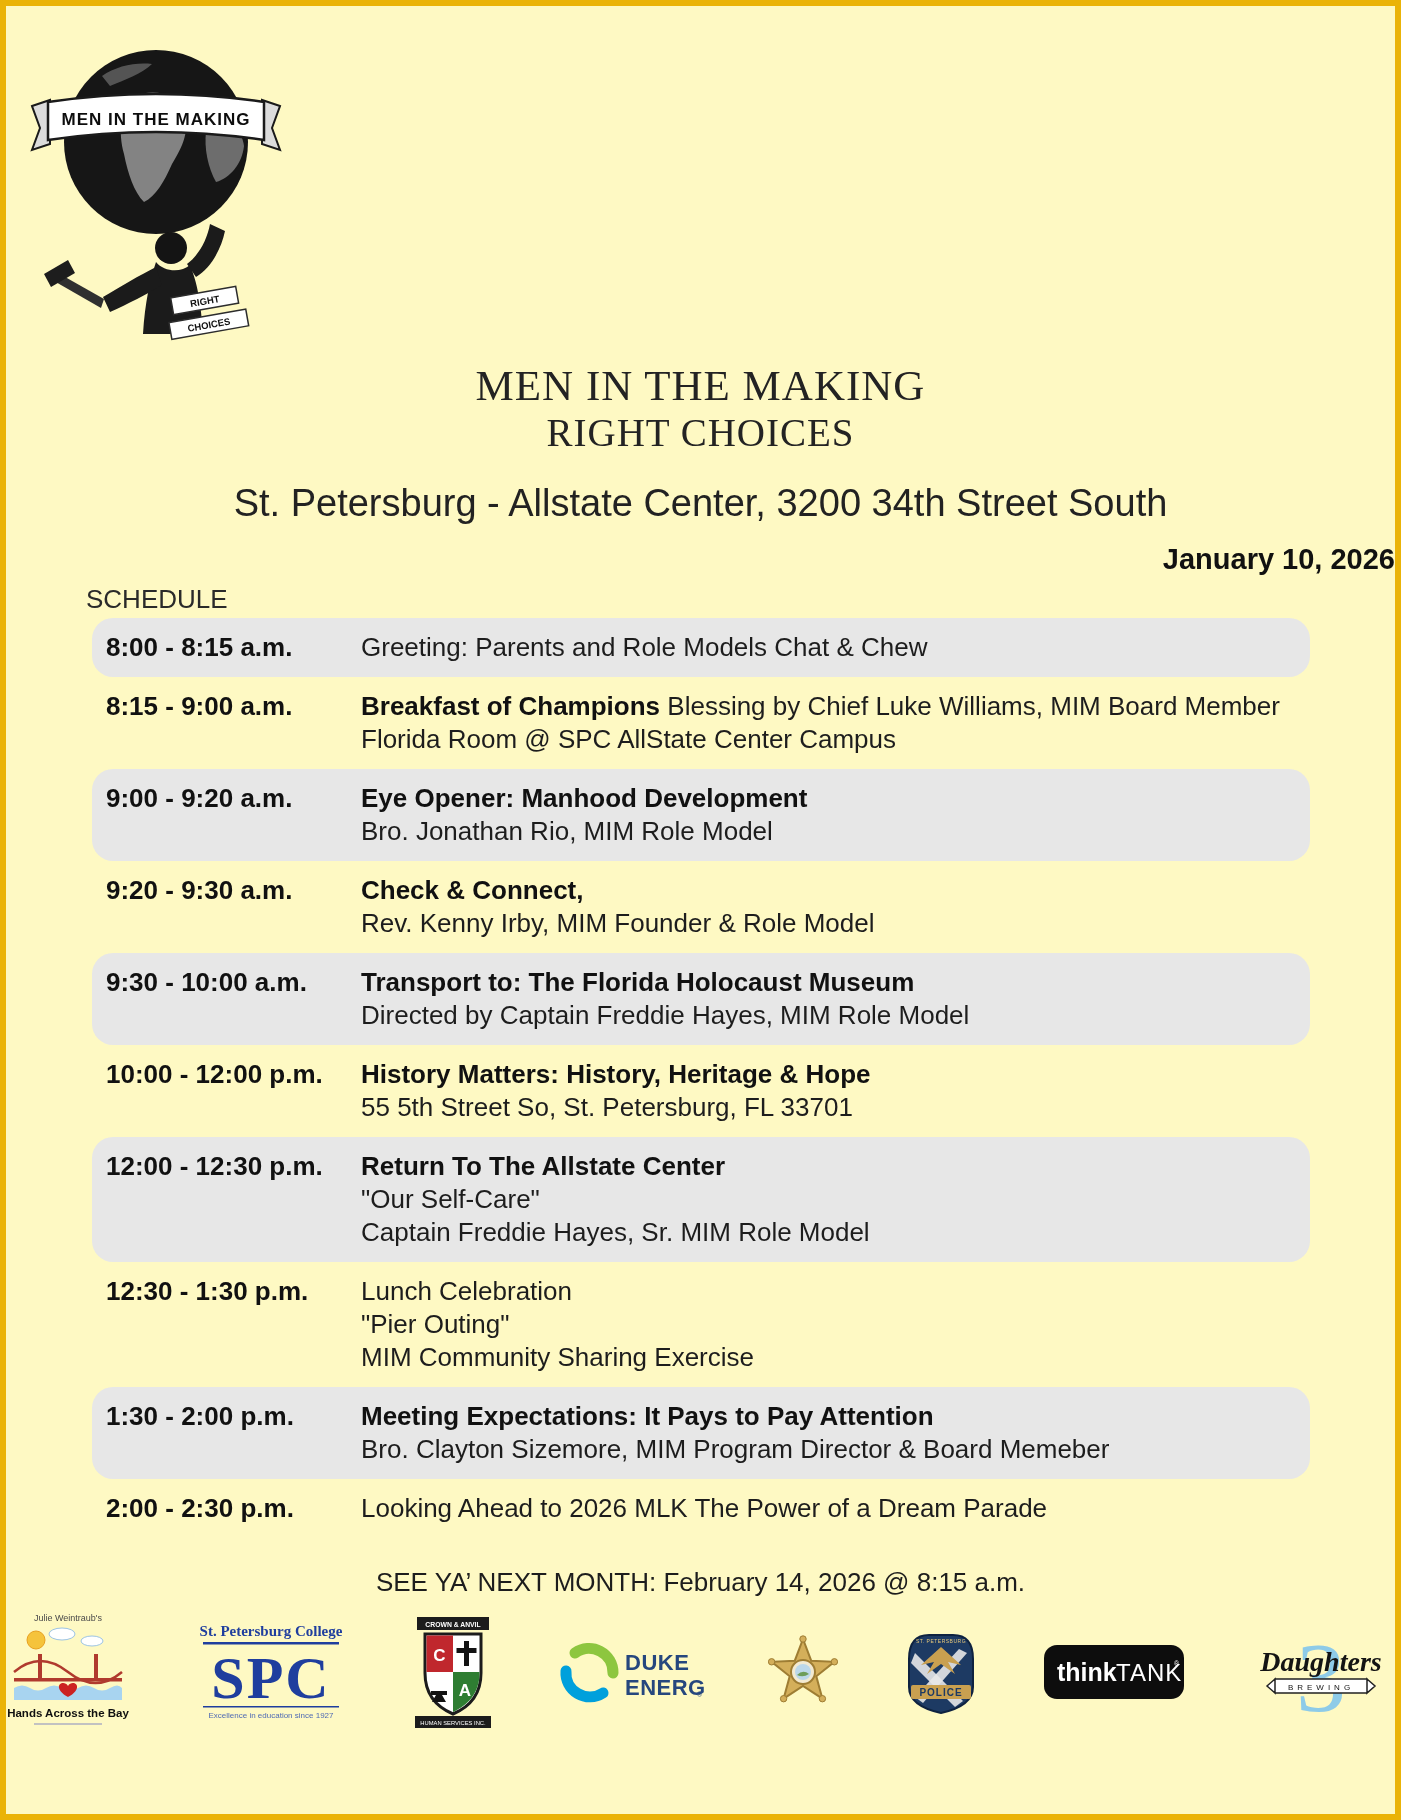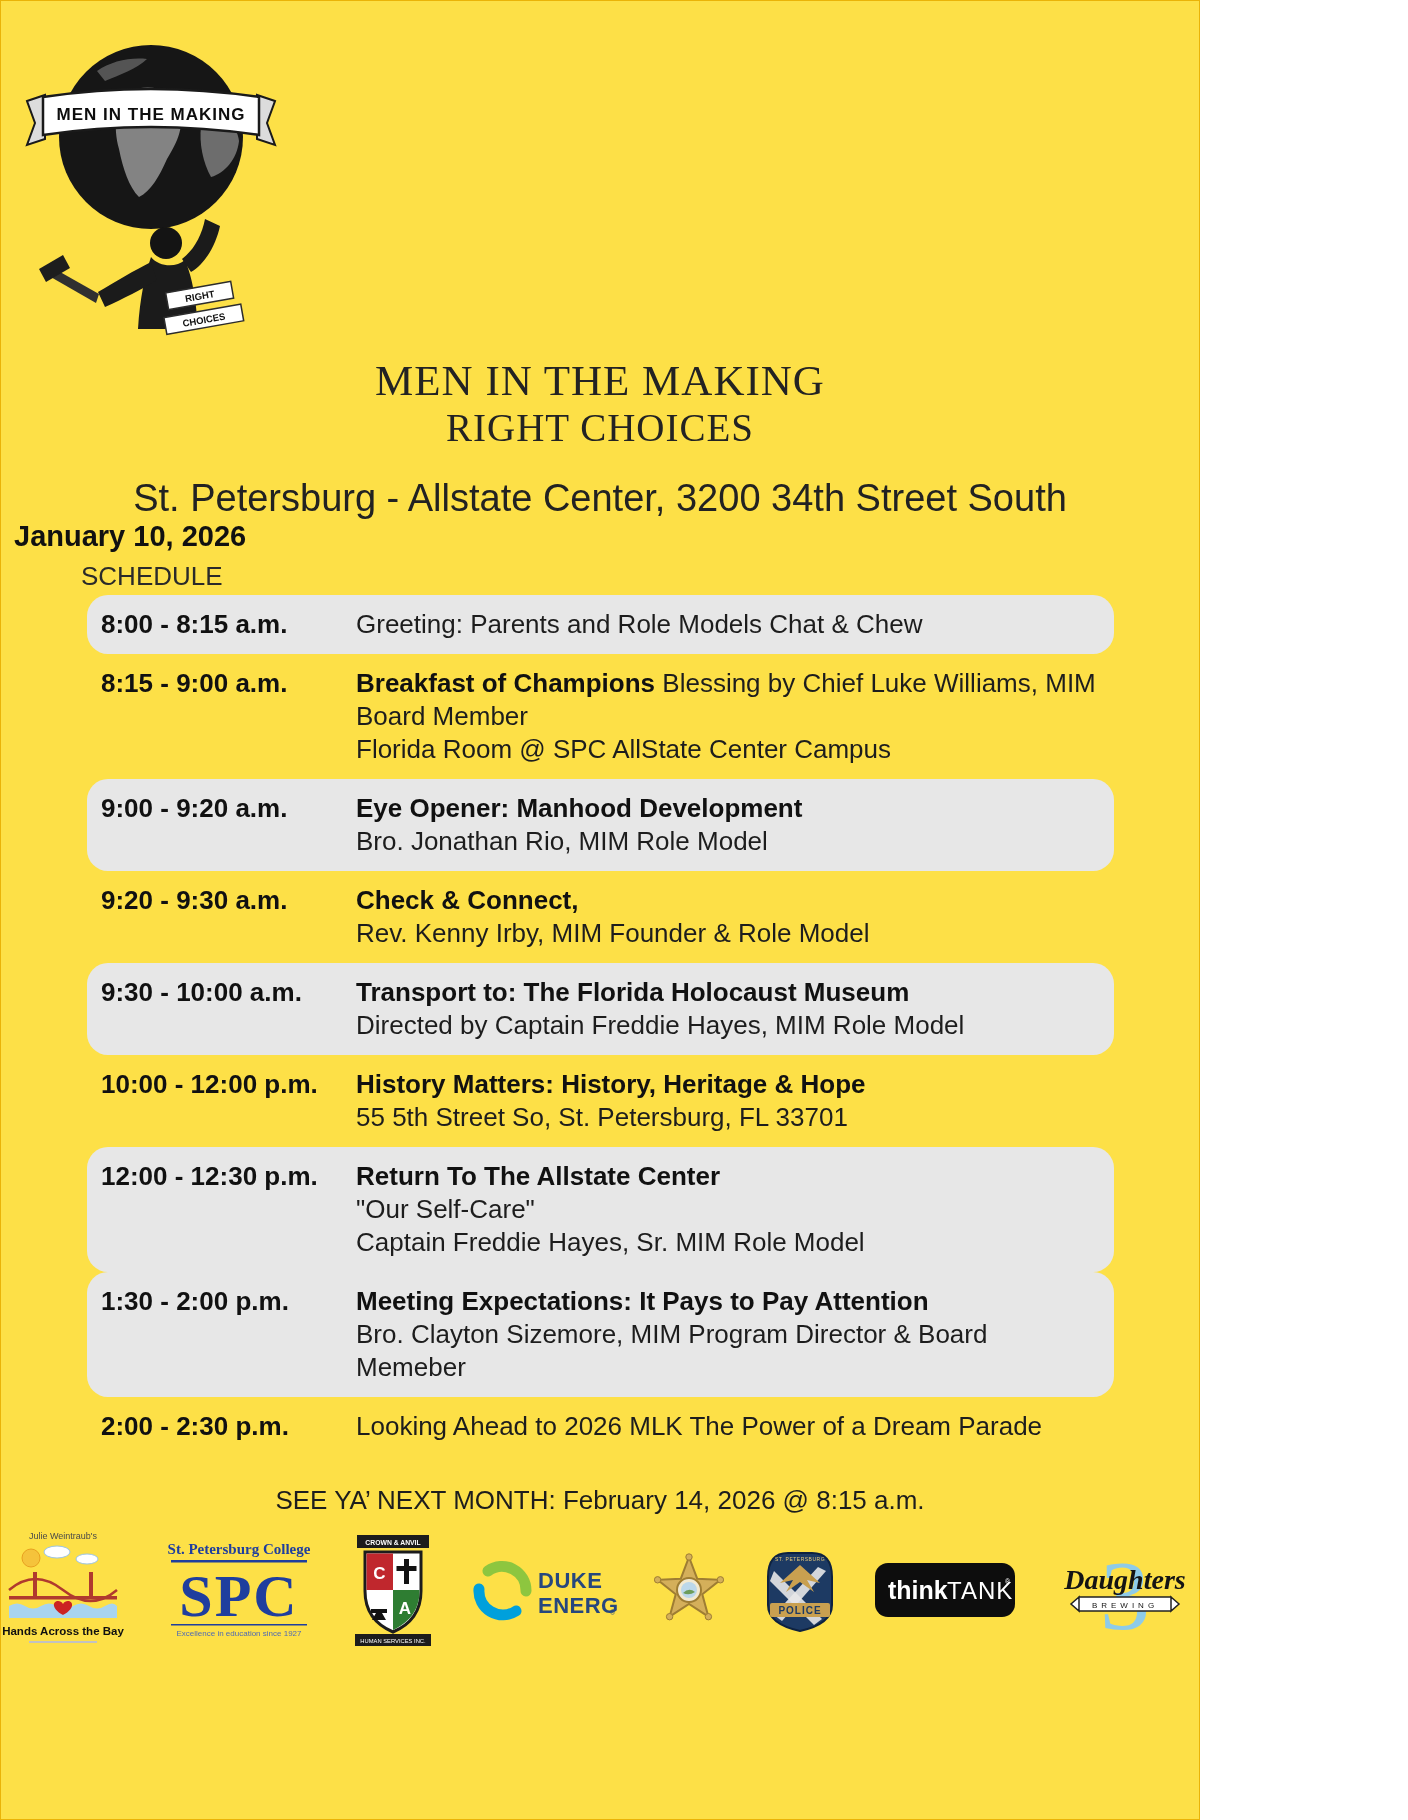--- a/index.html
+++ b/index.html
@@ -1,38 +1,38 @@
 <!DOCTYPE html>
 <html><head>
 <meta charset="utf-8">
 <style>
   html,body{margin:0;padding:0;background:#ffffff;}
   .page{
     position:relative;
-    width:1200px;height:1820px;
-    background:#fde047;
+    width:1401px;height:1820px;
+    background:#fef9c3;
     font-family:"Liberation Sans", sans-serif;
     color:#1d1d1d;
-    border:1px solid #eab308;
+    border:6px solid #eab308;
     box-sizing:border-box;
     overflow:hidden;
   }
   .logo-wrap{text-align:center;padding-top:30px;}
   .doc-title{
     margin:20px 0 0 0;text-align:center;
     font-family:"Liberation Serif", serif;font-weight:500;
     font-size:43px;line-height:48px;letter-spacing:1px;color:#232323;
   }
   .doc-subtitle{
     margin:2px 0 0 0;text-align:center;
     font-family:"Liberation Serif", serif;font-weight:500;
     font-size:39px;line-height:42px;letter-spacing:1px;color:#232323;
   }
   .address{margin-top:32px;text-align:center;font-size:38px;line-height:34px;color:#222;}
-  .event-date{margin-top:4px;text-align:left;font-size:29px;line-height:34px;font-weight:bold;color:#111;padding-left:13px;}
+  .event-date{margin-top:22px;text-align:right;font-size:29px;line-height:34px;font-weight:bold;color:#111;padding-left:13px;}
   .sched-heading{margin:8px 0 4px 80px;font-size:26px;line-height:30px;color:#2a2a2a;}
   .sched{margin:0 85px 0 86px;}
   .row{display:flex;padding:13px 10px 13px 14px;}
   .row.shaded{background:#e7e7e7;border-radius:21px;}
   .time{width:255px;flex-shrink:0;font-weight:bold;font-size:26px;line-height:33px;color:#111;}
   .desc{flex:1;font-size:26px;line-height:33px;color:#1d1d1d;}
   .desc .b{font-weight:bold;color:#111;}
   .footer-line{margin-top:28px;text-align:center;font-size:26px;line-height:32px;color:#1d1d1d;}
   .sponsor-row{
     margin-top:12px;display:flex;justify-content:space-between;align-items:center;gap:22px;
@@ -133,20 +133,28 @@
 
     <div class="row shaded">
       <div class="time">12:00 - 12:30 p.m.</div>
       <div class="desc">
         <div><span class="b">Return To The Allstate Center</span><span></span></div>
         <div><span class="b"></span><span>"Our Self-Care"</span></div>
         <div><span class="b"></span><span>Captain Freddie Hayes, Sr. MIM Role Model</span></div>
       </div>
     </div>
 
+    <div class="row">
+      <div class="time">12:30 - 1:30 p.m.</div>
+      <div class="desc">
+        <div><span class="b"></span><span>Lunch Celebration</span></div>
+        <div><span class="b"></span><span>"Pier Outing"</span></div>
+        <div><span class="b"></span><span>MIM Community Sharing Exercise</span></div>
+      </div>
+    </div>
 
     <div class="row shaded">
       <div class="time">1:30 - 2:00 p.m.</div>
       <div class="desc">
         <div><span class="b">Meeting Expectations: It Pays to Pay Attention</span><span></span></div>
         <div><span class="b"></span><span>Bro. Clayton Sizemore,  MIM Program Director &amp; Board Memeber</span></div>
       </div>
     </div>
 
     <div class="row">

